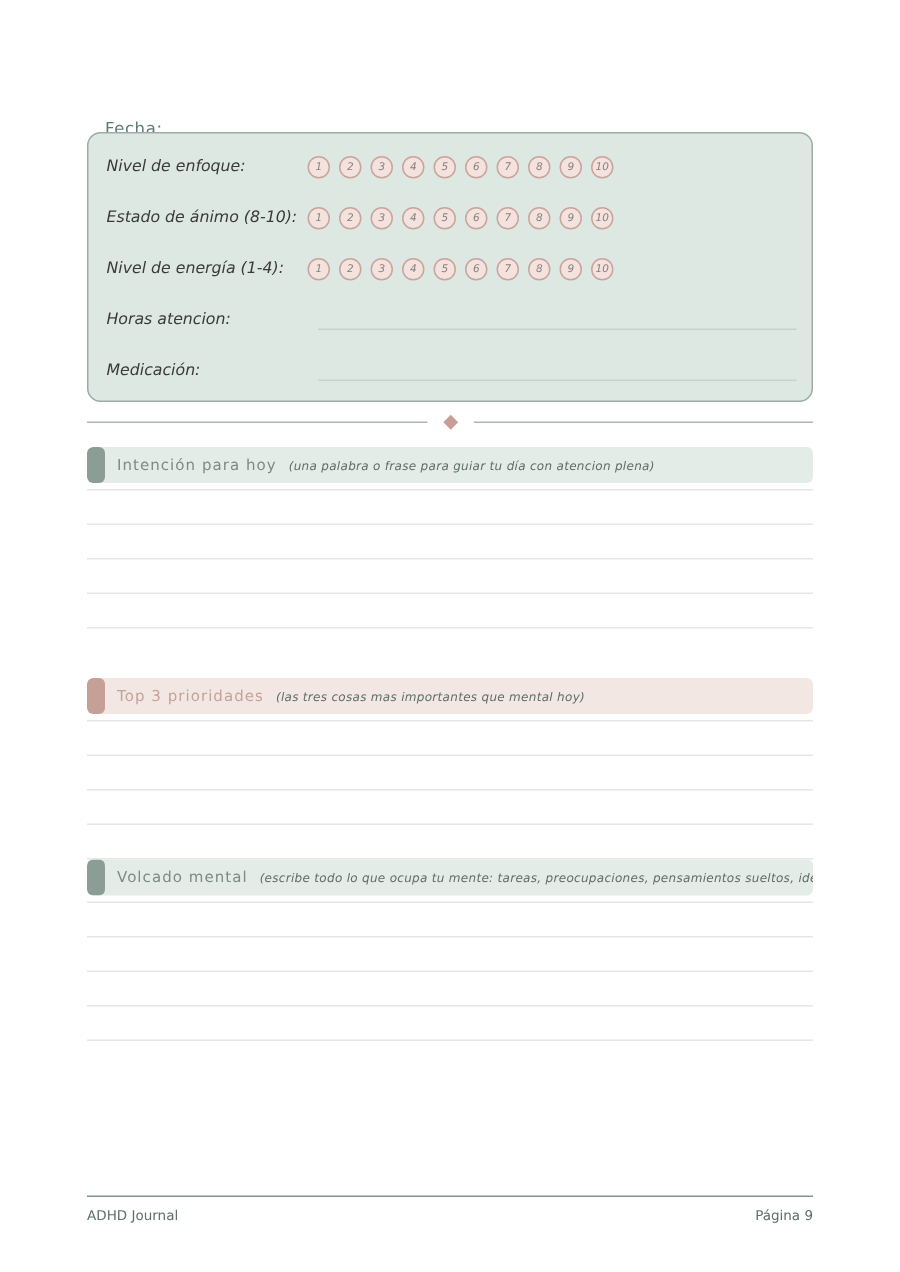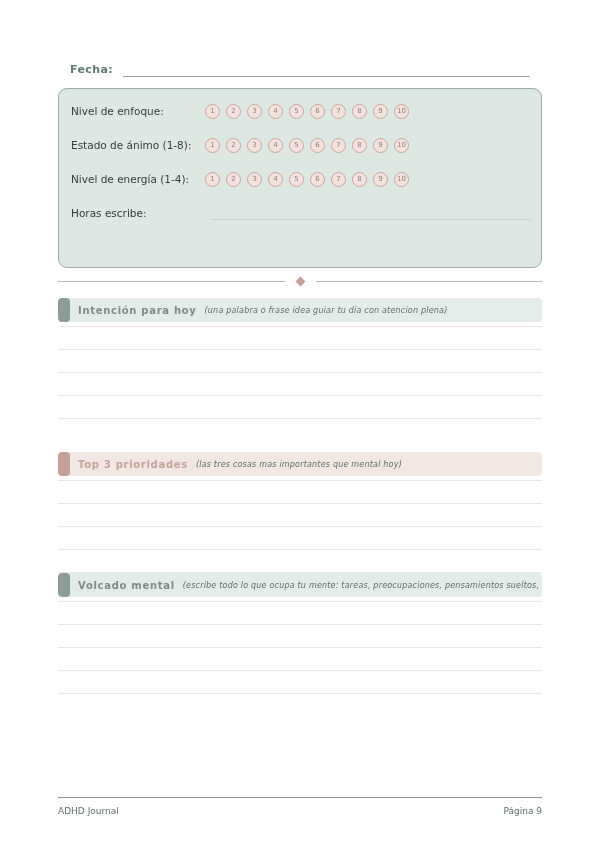--- a/index.html
+++ b/index.html
@@ -10,30 +10,30 @@
     position:relative;
     overflow:hidden;
   }
   .page { position:absolute; inset:0; background:#fff; }
 
   
   .fecha-row {
     position:absolute; top:63px; left:70px; right:70px;
     display:flex; align-items:flex-end;
   }
-  .fecha-label { font-size:11px; font-weight:bold; color:#5e7a72; letter-spacing:0.4px; padding-bottom:1px; }
+  .fecha-label { font-size:11px; font-weight:normal; color:#5e7a72; letter-spacing:0.4px; padding-bottom:1px;margin-top:16px; }
   .fecha-line { flex:1; margin-left:10px; border-bottom:1px solid #8fa19a; height:13px; }
 
   
   .card {
     position:absolute; top:88px; left:58px; width:484px; height:180px;
     background:#dde8e2; border:1px solid #9bada5; border-radius:9px;
     padding:5px 10px 0 12px;
   }
-  .vital-row { height:34px; display:flex; align-items:center; }
+  .vital-row { height:34px; display:flex; align-items:center;font-style:italic; }
   .vital-label { width:134px; font-size:10.5px; color:#3a3a3a; white-space:nowrap; }
   .scale { display:flex; align-items:center; }
   .circle {
     width:15px; height:15px; border-radius:50%;
     background:#f4e2de; border:1px solid #c9a49c;
     margin-right:6px;
     display:flex; align-items:center; justify-content:center;
     font-size:7px; color:#8b7f7b;
   }
   .answer-line { flex:1; margin-left:7px; height:14px; border-bottom:1px solid #c3d3cc; }
@@ -57,21 +57,21 @@
     overflow:hidden; white-space:nowrap;
   }
   .sec-green .sec-header { background:#e4ece7; }
   .sec-pink  .sec-header { background:#f3e7e3; }
   .sec-tab {
     position:absolute; left:0; top:0; width:12px; height:24px;
     border-radius:4px;
   }
   .sec-green .sec-tab { background:#8c9d96; }
   .sec-pink  .sec-tab { background:#c6a098; }
-  .sec-title { font-size:10px; font-weight:bold; letter-spacing:0.7px; }
+  .sec-title { font-size:10px; font-weight:normal; letter-spacing:0.7px; }
   .sec-green .sec-title { color:#7b8c85; }
   .sec-pink  .sec-title { color:#c4a29a; }
   .sec-subtitle { font-size:8px; font-style:italic; color:#5f6d67; margin-left:8px; letter-spacing:0.2px; }
   .rule { height:23px; border-bottom:1px solid #e6e6e6; }
   .rule.first { height:5px; }
 
   
   .footer {
     position:absolute; top:797px; left:58px; right:58px;
     border-top:1px solid #84958f;
@@ -102,21 +102,21 @@
         <span class="circle">5</span>
         <span class="circle">6</span>
         <span class="circle">7</span>
         <span class="circle">8</span>
         <span class="circle">9</span>
         <span class="circle">10</span>
       </span>
     </div>
 
     <div class="vital-row">
-      <span class="vital-label">Estado de ánimo (1-8):</span>
+      <span class="vital-label">Estado de ánimo (8-10):</span>
       <span class="scale">
         <span class="circle">1</span>
         <span class="circle">2</span>
         <span class="circle">3</span>
         <span class="circle">4</span>
         <span class="circle">5</span>
         <span class="circle">6</span>
         <span class="circle">7</span>
         <span class="circle">8</span>
         <span class="circle">9</span>
@@ -134,38 +134,42 @@
         <span class="circle">5</span>
         <span class="circle">6</span>
         <span class="circle">7</span>
         <span class="circle">8</span>
         <span class="circle">9</span>
         <span class="circle">10</span>
       </span>
     </div>
 
     <div class="vital-row">
-      <span class="vital-label">Horas escribe:</span>
+      <span class="vital-label">Horas atencion:</span>
       <span class="answer-line"></span>
     </div>
 
+    <div class="vital-row">
+      <span class="vital-label">Medicación:</span>
+      <span class="answer-line"></span>
+    </div>
 
   </div>
 
   <div class="divider">
     <span class="div-line"></span>
     <span class="diamond"></span>
     <span class="div-line"></span>
   </div>
 
   <div class="section sec-1 sec-green">
     <div class="sec-header">
       <span class="sec-tab"></span>
       <span class="sec-title">Intención para hoy</span>
-      <span class="sec-subtitle">(una palabra o frase idea guiar tu día con atencion plena)</span>
+      <span class="sec-subtitle">(una palabra o frase para guiar tu día con atencion plena)</span>
     </div>
     <div>
       <div class="rule first"></div>
       <div class="rule"></div>
       <div class="rule"></div>
       <div class="rule"></div>
       <div class="rule"></div>
     </div>
   </div>
 

